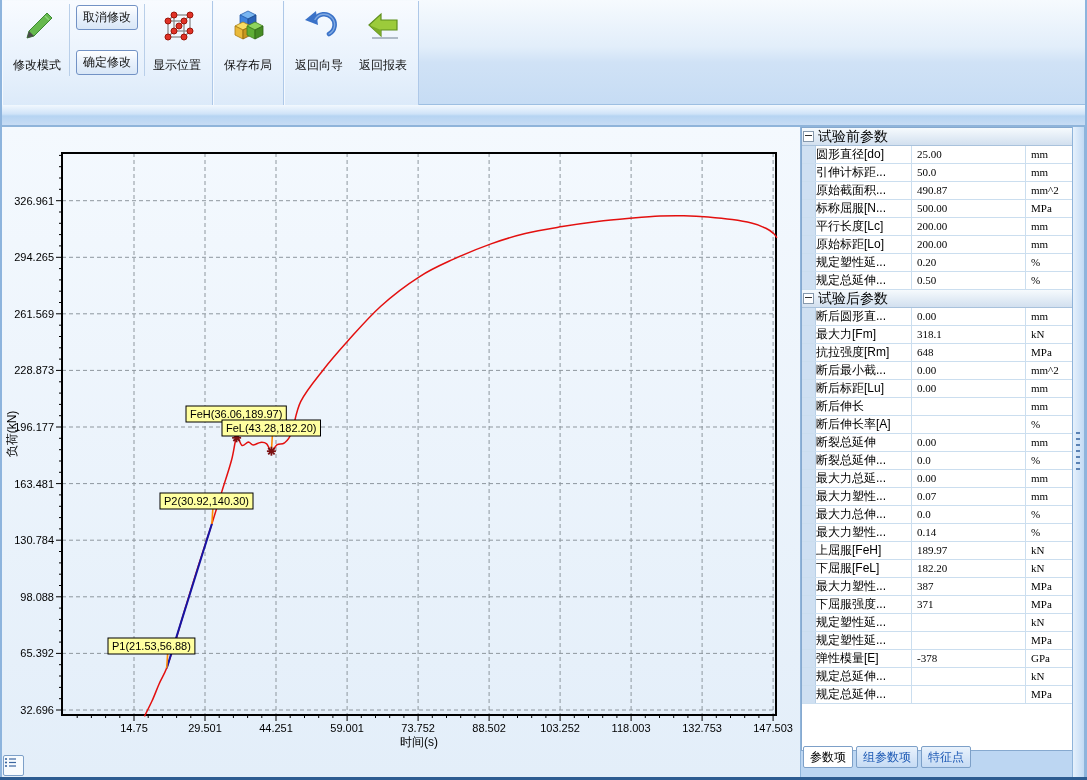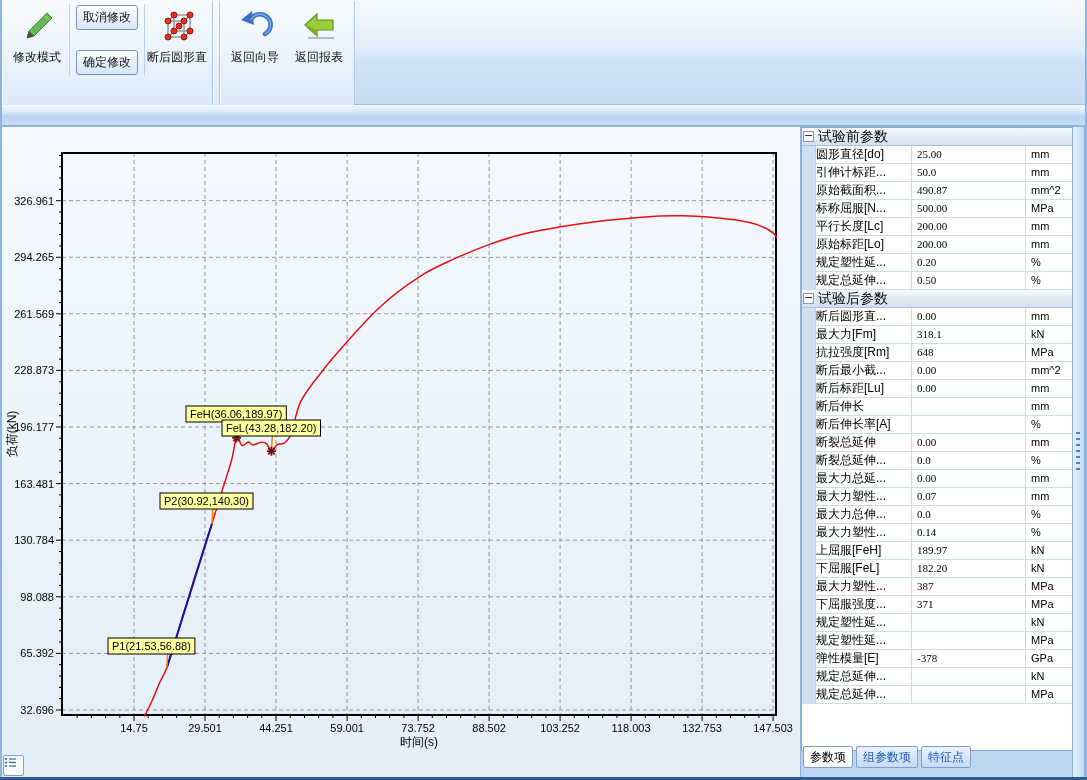--- a/index.html
+++ b/index.html
@@ -16,21 +16,21 @@
   .rgroup{position:relative;height:98px;margin:1px 0 0 0;padding:3px 3px 22px 3px;
           border-right:1px solid #aec8e8;box-shadow:1px 0 0 #f4f9ff inset;
           background:linear-gradient(#f8fbff,#e7f1fc 55%,#d6e6f8)}
   .glabel{position:absolute;left:3px;right:3px;bottom:3px;height:17px;line-height:17px;
           text-align:center;font-size:12px;color:#31619f;border-radius:3px;
           background:linear-gradient(#dcebfa,#c9dcf3)}
   .btnrow{display:flex;align-items:flex-start;height:73px}
   .bigbtn{width:64px;height:72px;display:flex;flex-direction:column;align-items:center;
           justify-content:flex-start;padding-top:3px;font-size:12px;color:#111;border-radius:3px;cursor:default}
   .bigbtn .icon{width:38px;height:38px;display:flex;align-items:center;justify-content:center}
-  .bigbtn .blabel{margin-top:4px;white-space:nowrap}
+  .bigbtn .blabel{margin-top:12px;white-space:nowrap}
   .smallstack{display:flex;flex-direction:column;justify-content:center;gap:20px;height:72px;
               padding:0 6px;border-left:1px solid #b9cfe9;border-right:1px solid #b9cfe9}
   .smallbtn{width:60px;height:23px;border:1px solid #7292c5;border-radius:3px;font-size:12px;color:#111;
             background:linear-gradient(#ffffff,#eaf2fc 45%,#d9e7f7);
             display:flex;align-items:center;justify-content:center;cursor:default}
   
   .topstrip{position:absolute;left:2px;right:2px;top:105px;height:20px;
             background:linear-gradient(#f2f8fe,#cfe3f8 45%,#b6d4f2 55%,#c7dcf4);
             border-bottom:2px solid #8fb4da}
   
@@ -51,21 +51,21 @@
   .phead .gutter{width:13px;display:flex;align-items:center;justify-content:center}
   .collapse-box{width:9px;height:9px;border:1px solid #8699ad;background:#fff;position:relative}
   .collapse-box::after{content:"";position:absolute;left:1px;right:1px;top:3px;height:1px;background:#333}
   .phead .ptitle{flex:1;padding-left:3px}
   .prow{display:flex;height:17px;line-height:16px;border-bottom:1px solid #cbdeef;cursor:default}
   .prow .gutter{width:13px;background:#cfe0f2;border-right:1px solid #b9d0e6}
   .prow .plabel{width:95px;padding-left:0;font-size:12px;color:#000;border-right:1px solid #cbdeef;
                 white-space:nowrap;overflow:hidden}
   .prow .pvalue{width:108px;padding-left:5px;font-size:11px;font-family:Liberation Serif, serif;
                 border-right:1px solid #cbdeef;white-space:nowrap}
-  .prow .punit{flex:1;padding-left:5px;font-size:11px;font-family:Liberation Sans, sans-serif;white-space:nowrap}
+  .prow .punit{flex:1;padding-left:5px;font-size:11px;font-family:Liberation Serif, serif;white-space:nowrap}
   
   .tabs{position:absolute;left:803px;bottom:12px;height:22px;display:flex;align-items:flex-end;gap:3px}
   .tab{height:20px;padding:0 6px;font-size:12px;display:flex;align-items:center;border:1px solid #7da0c8;
        border-radius:2px;cursor:default;white-space:nowrap}
   .tab.active{background:#fff;color:#000}
   .tab.inactive{background:linear-gradient(#e9f2fc,#c6dbf4);color:#1f5bb5}
   
   .rsplit{position:absolute;right:2px;top:127px;bottom:3px;width:11px;
           background:linear-gradient(90deg,#e6f1fc,#c2daf4);border-left:1px solid #8fb4da;border-right:1px solid #8fb4da}
   .rsplit .grip{position:absolute;left:3px;top:50%;margin-top:-20px;width:4px;height:40px;
@@ -108,26 +108,46 @@
                 <circle cx="9" cy="29" r="3"></circle>
                 <circle cx="25" cy="29" r="3"></circle>
                 <circle cx="15" cy="7" r="3"></circle>
                 <circle cx="31" cy="7" r="3"></circle>
                 <circle cx="15" cy="23" r="3"></circle>
                 <circle cx="31" cy="23" r="3"></circle>
                 <circle cx="20" cy="18" r="3"></circle>
               </g>
             </svg>
           </span>
-          <span class="blabel">断后圆形直</span>
+          <span class="blabel">显示位置</span>
         </div>
       </div>
       <div class="glabel">曲线分析</div>
     </div>
     <div class="rgroup">
+      <div class="btnrow">
+        <div class="bigbtn">
+          <span class="icon">
+            <svg width="36" height="36" viewBox="0 0 36 36">
+              <g stroke-width="0.8">
+                <polygon points="18,3 26,7 18,11 10,7" fill="#79b6f2" stroke="#2a5fae"></polygon>
+                <polygon points="10,7 18,11 18,20 10,16" fill="#3f83dc" stroke="#2a5fae"></polygon>
+                <polygon points="18,11 26,7 26,16 18,20" fill="#2a62b8" stroke="#1d4685"></polygon>
+                <polygon points="13,14 21,18 13,22 5,18" fill="#f8dc64" stroke="#a97c14"></polygon>
+                <polygon points="5,18 13,22 13,31 5,27" fill="#e9b93a" stroke="#a97c14"></polygon>
+                <polygon points="13,22 21,18 21,27 13,31" fill="#c9961f" stroke="#8a640e"></polygon>
+                <polygon points="25,14 33,18 25,22 17,18" fill="#8fd45e" stroke="#3f7d1d"></polygon>
+                <polygon points="17,18 25,22 25,31 17,27" fill="#5fae35" stroke="#3f7d1d"></polygon>
+                <polygon points="25,22 33,18 33,27 25,31" fill="#468c24" stroke="#2f6315"></polygon>
+              </g>
+            </svg>
+          </span>
+          <span class="blabel">保存布局</span>
+        </div>
+      </div>
       <div class="glabel">报告布局</div>
     </div>
     <div class="rgroup">
       <div class="btnrow">
         <div class="bigbtn">
           <span class="icon">
             <svg width="36" height="36" viewBox="0 0 36 36">
               <path d="M28 26 A10.5 10.5 0 1 0 14 11.5" fill="none" stroke="#3a72c8" stroke-width="4.6" stroke-linecap="round"></path>
               <polygon points="15,3 4,12 17,17" fill="#3a72c8"></polygon>
               <path d="M28 26 A10.5 10.5 0 1 0 14 11.5" fill="none" stroke="#7fa9e2" stroke-width="1.4" stroke-linecap="round"></path>

